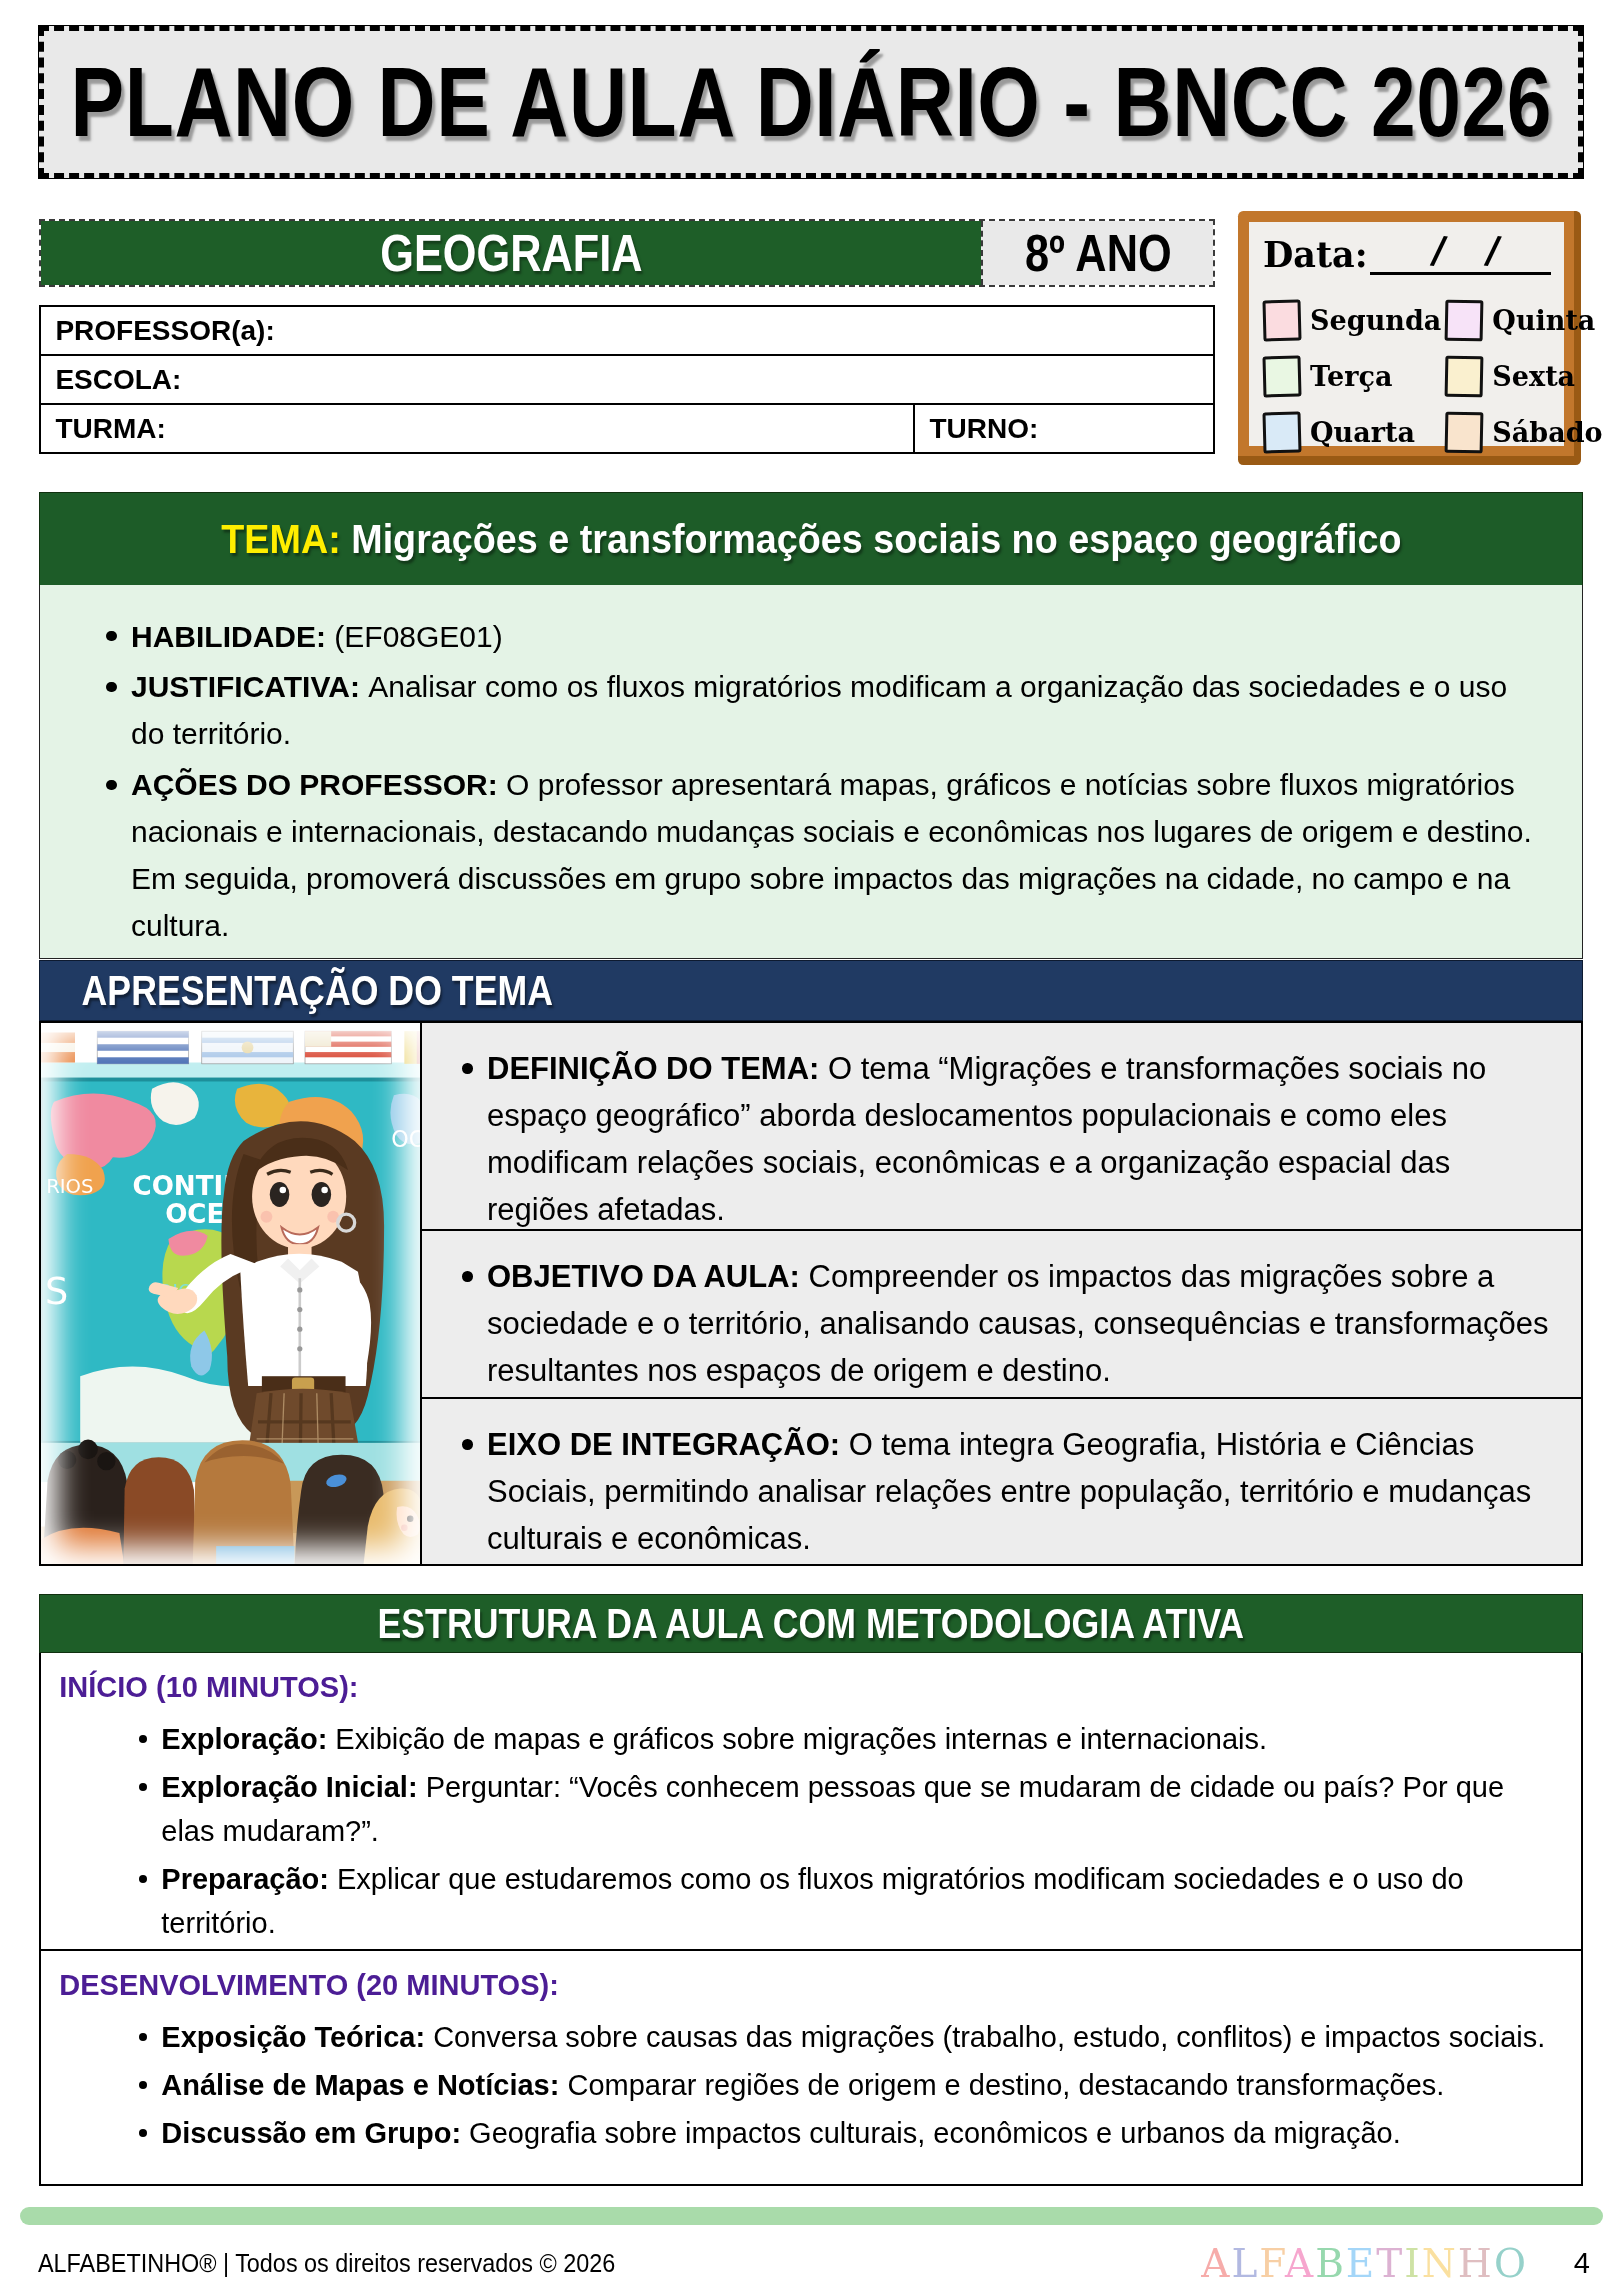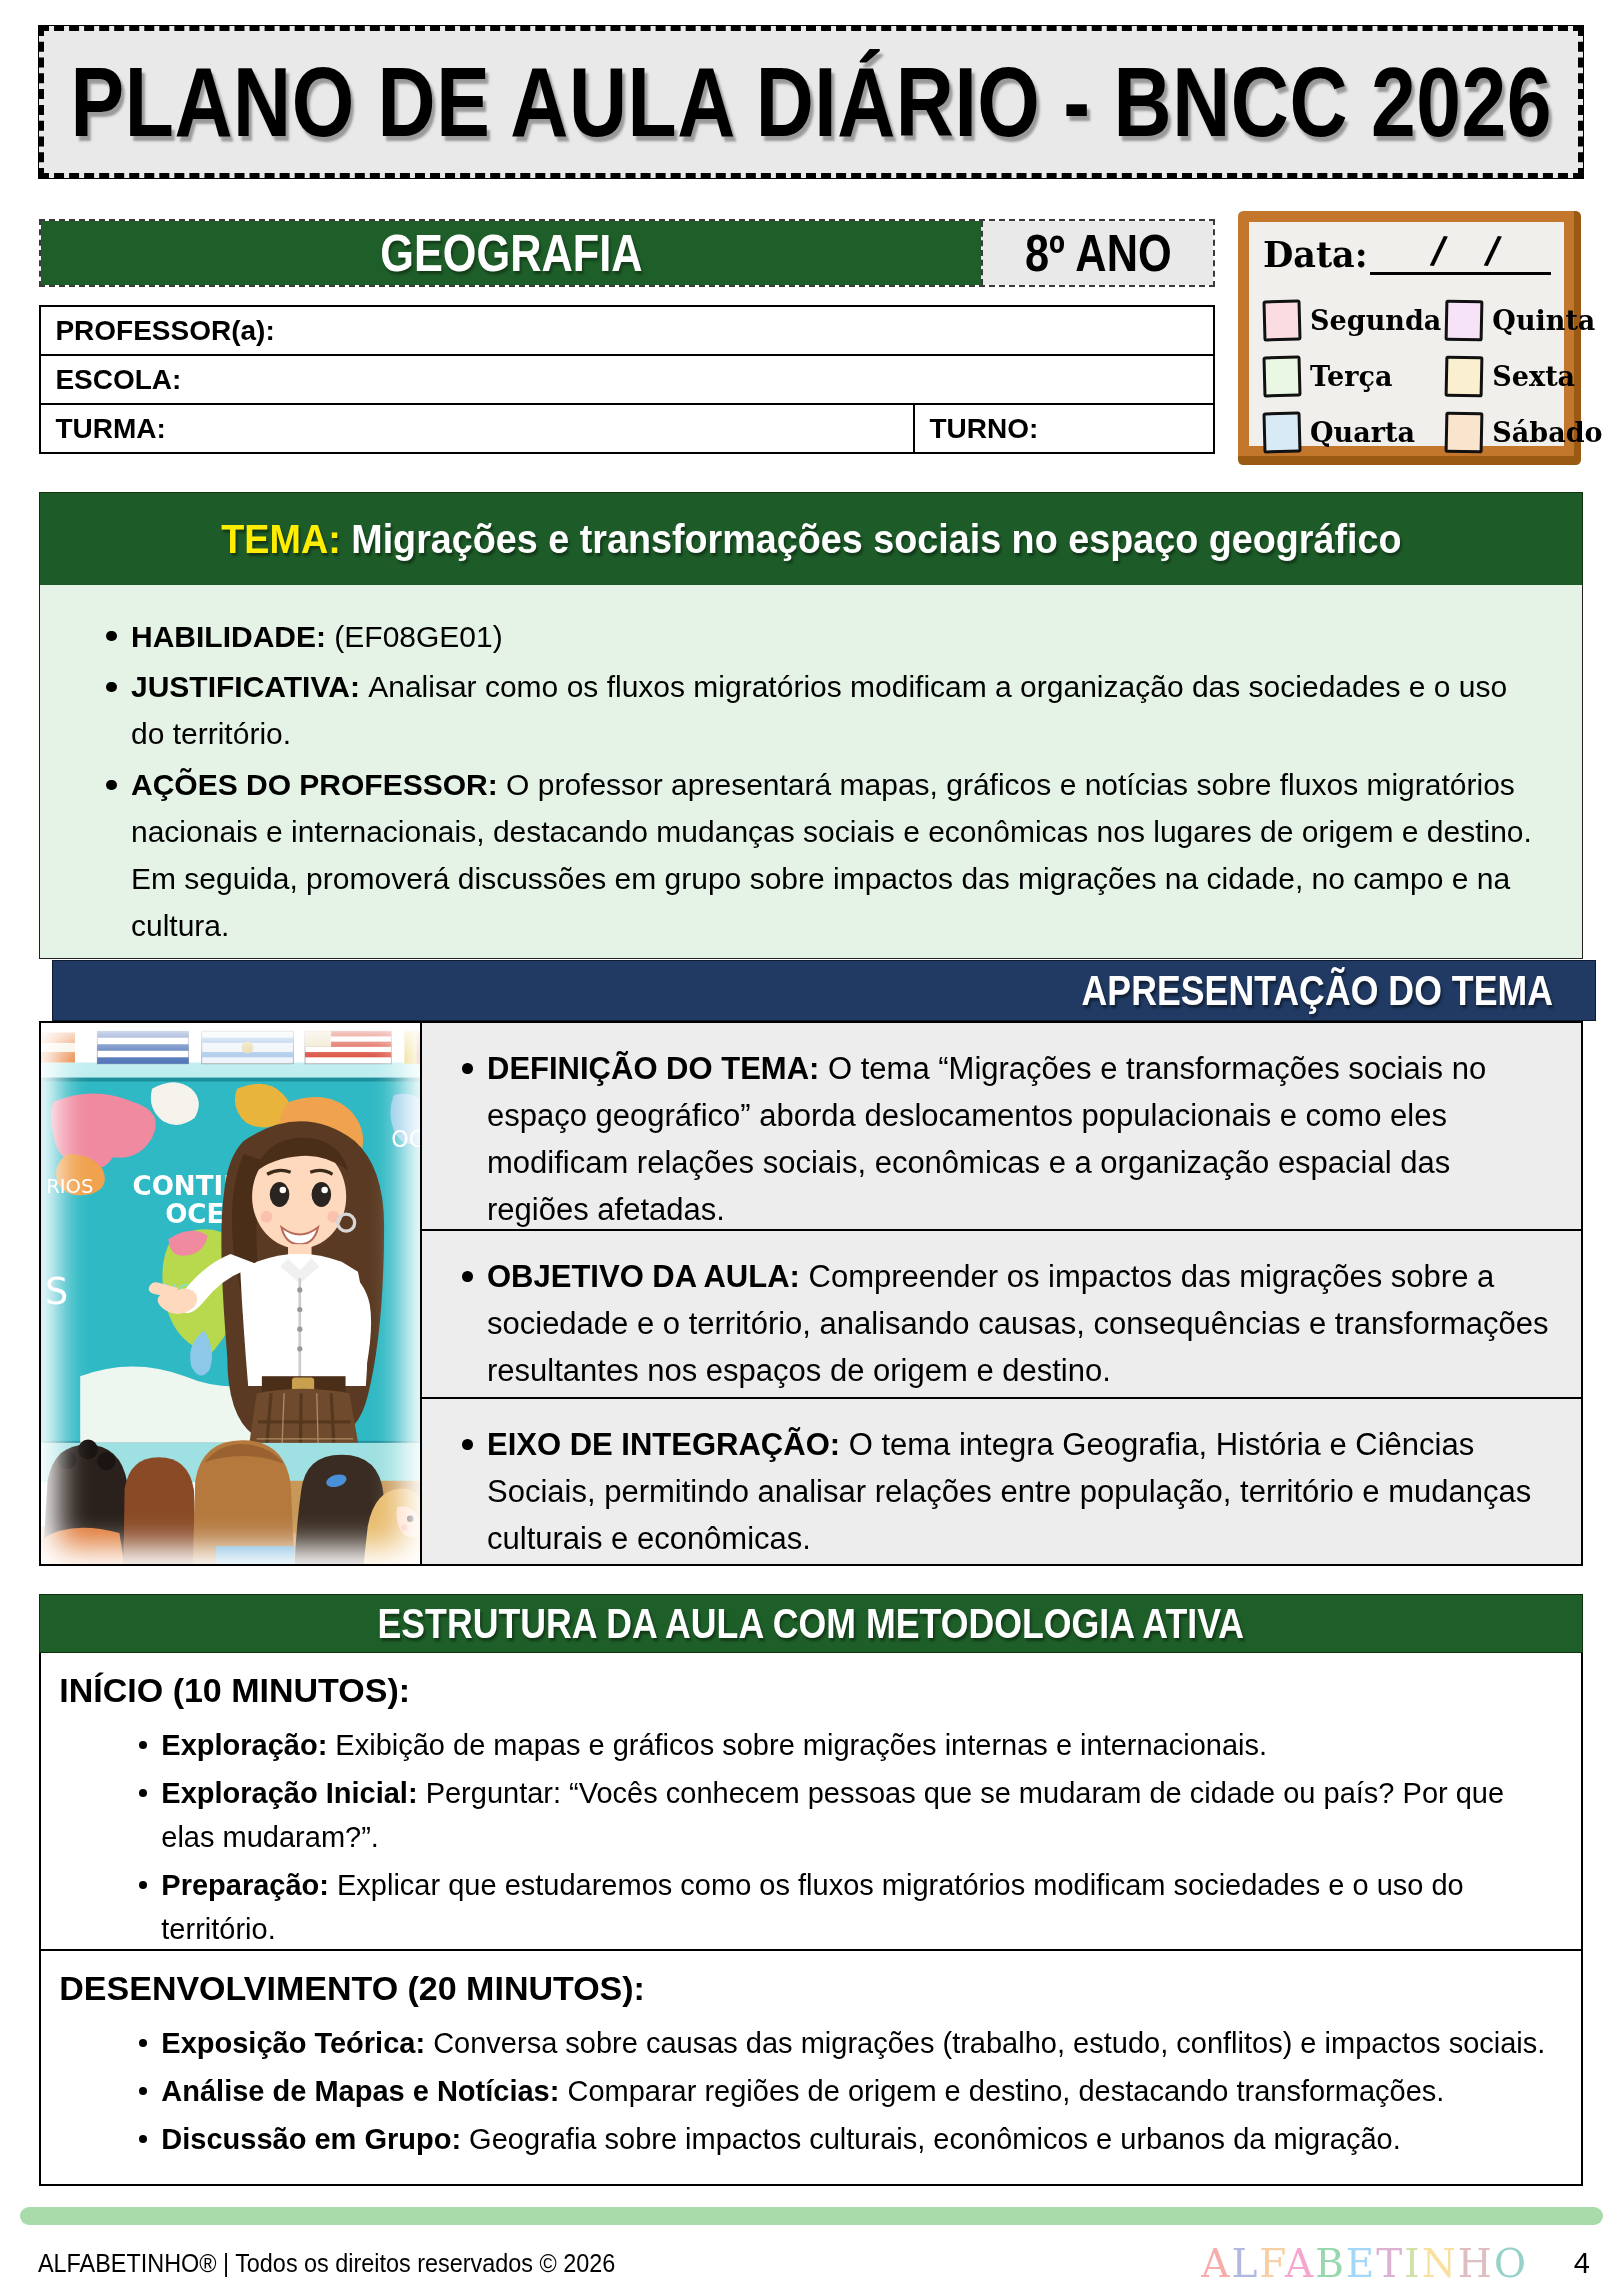--- a/index.html
+++ b/index.html
@@ -103,23 +103,23 @@
   .bullet-dot{
     flex:0 0 39px;display:flex;justify-content:center;
     font-size:30px;line-height:47px;
   }
   .bullet-dot::before{content:"";width:10.5px;height:10.5px;border-radius:50%;background:#000;margin-top:18.3px;}
   .bullet-text{flex:1;font-size:30px;line-height:47px;}
   .bullet-text b{font-weight:bold;}
 
   
   .apres-bar{
-    position:absolute;left:52px;top:960px;width:1544px;height:61px;
+    position:absolute;left:39px;top:960px;width:1544px;height:61px;
     background:#203a63;border:1.3px solid #0d1a30;box-sizing:border-box;
-    display:flex;align-items:center;justify-content:flex-end;
+    display:flex;align-items:center;justify-content:flex-start;
   }
   .apres-bar .inner{color:#fff;font-size:42px;font-weight:bold;transform:scaleX(.85);
     white-space:nowrap;text-shadow:2px 2.6px 2.6px rgba(0,0,0,.45);}
   .apres-table{
     position:absolute;left:39px;top:1021px;width:1544px;height:545px;
     border:2px solid #000;box-sizing:border-box;display:flex;background:#ededed;
   }
   .apres-img-cell{
     flex:0 0 381px;background:#fff;border-right:2px solid #000;box-sizing:border-box;
     position:relative;overflow:hidden;
@@ -145,21 +145,21 @@
   .estr-bar .inner{color:#fff;font-size:42px;font-weight:bold;transform:scaleX(.85);
     white-space:nowrap;text-shadow:2px 2.6px 2.6px rgba(0,0,0,.4);}
   .estr-box{
     position:absolute;left:39px;top:1653px;width:1544px;height:533px;
     border:2px solid #000;border-top:none;box-sizing:border-box;background:#fff;
     display:flex;flex-direction:column;
   }
   .estr-section{padding:18.3px 26px 3.9px 18.3px;box-sizing:border-box;overflow:hidden;}
   .estr-section.s1{flex:0 0 298px;border-bottom:2px solid #000;}
   .estr-section.s2{flex:1;}
-  .estr-heading{color:#000000;font-size:34px;font-weight:bold;margin-bottom:13px;}
+  .estr-heading{color:#4c1d95;font-size:29px;font-weight:bold;margin-bottom:13px;}
   .estr-bullets{margin-left:65px;}
   .estr-bullets .bullet-dot{flex:0 0 37px;}
   .estr-bullets .bullet-dot::before{width:8.5px;height:8.5px;margin-top:17.7px;}
   .estr-bullets .bullet-text{font-size:29px;line-height:44px;}
 
   
   .footer-bar{
     position:absolute;left:19.6px;top:2207px;width:1583px;height:18.3px;
     background:#a9dbaa;border-radius:9.2px;
   }

